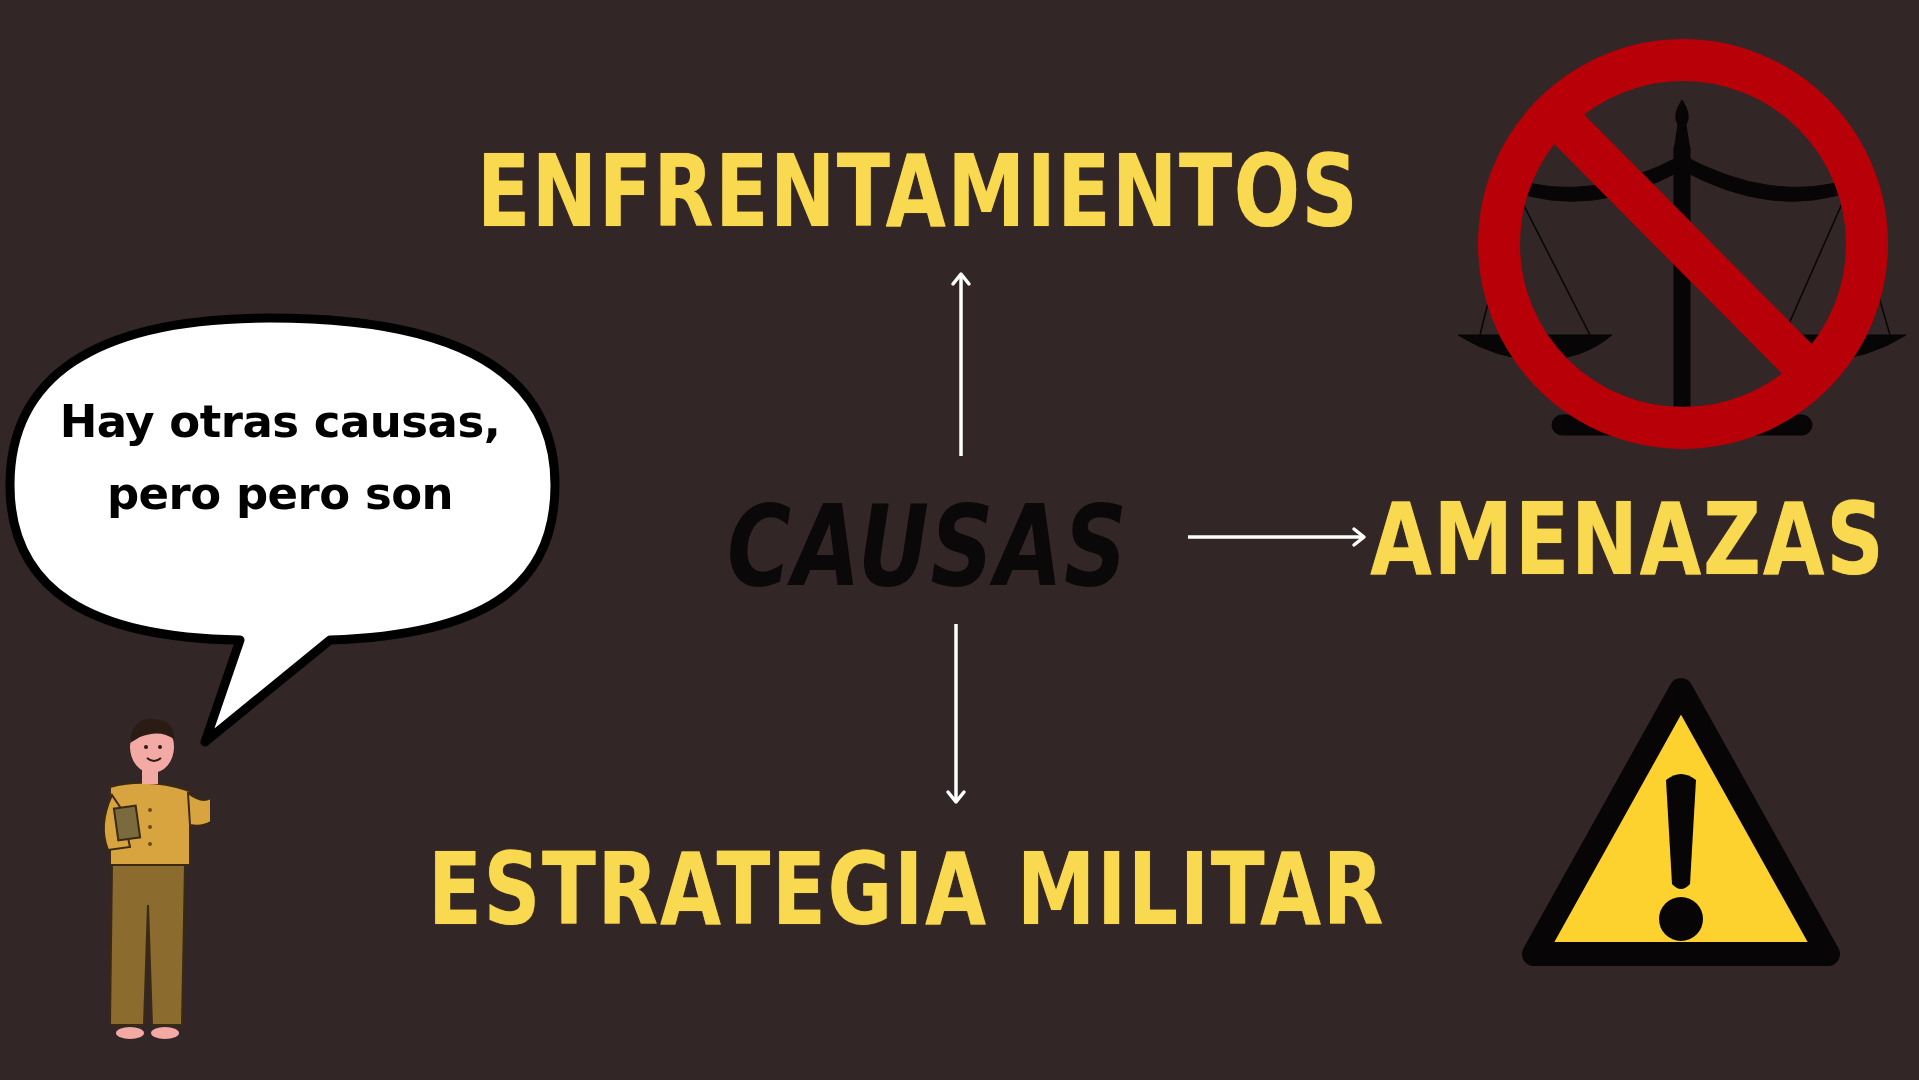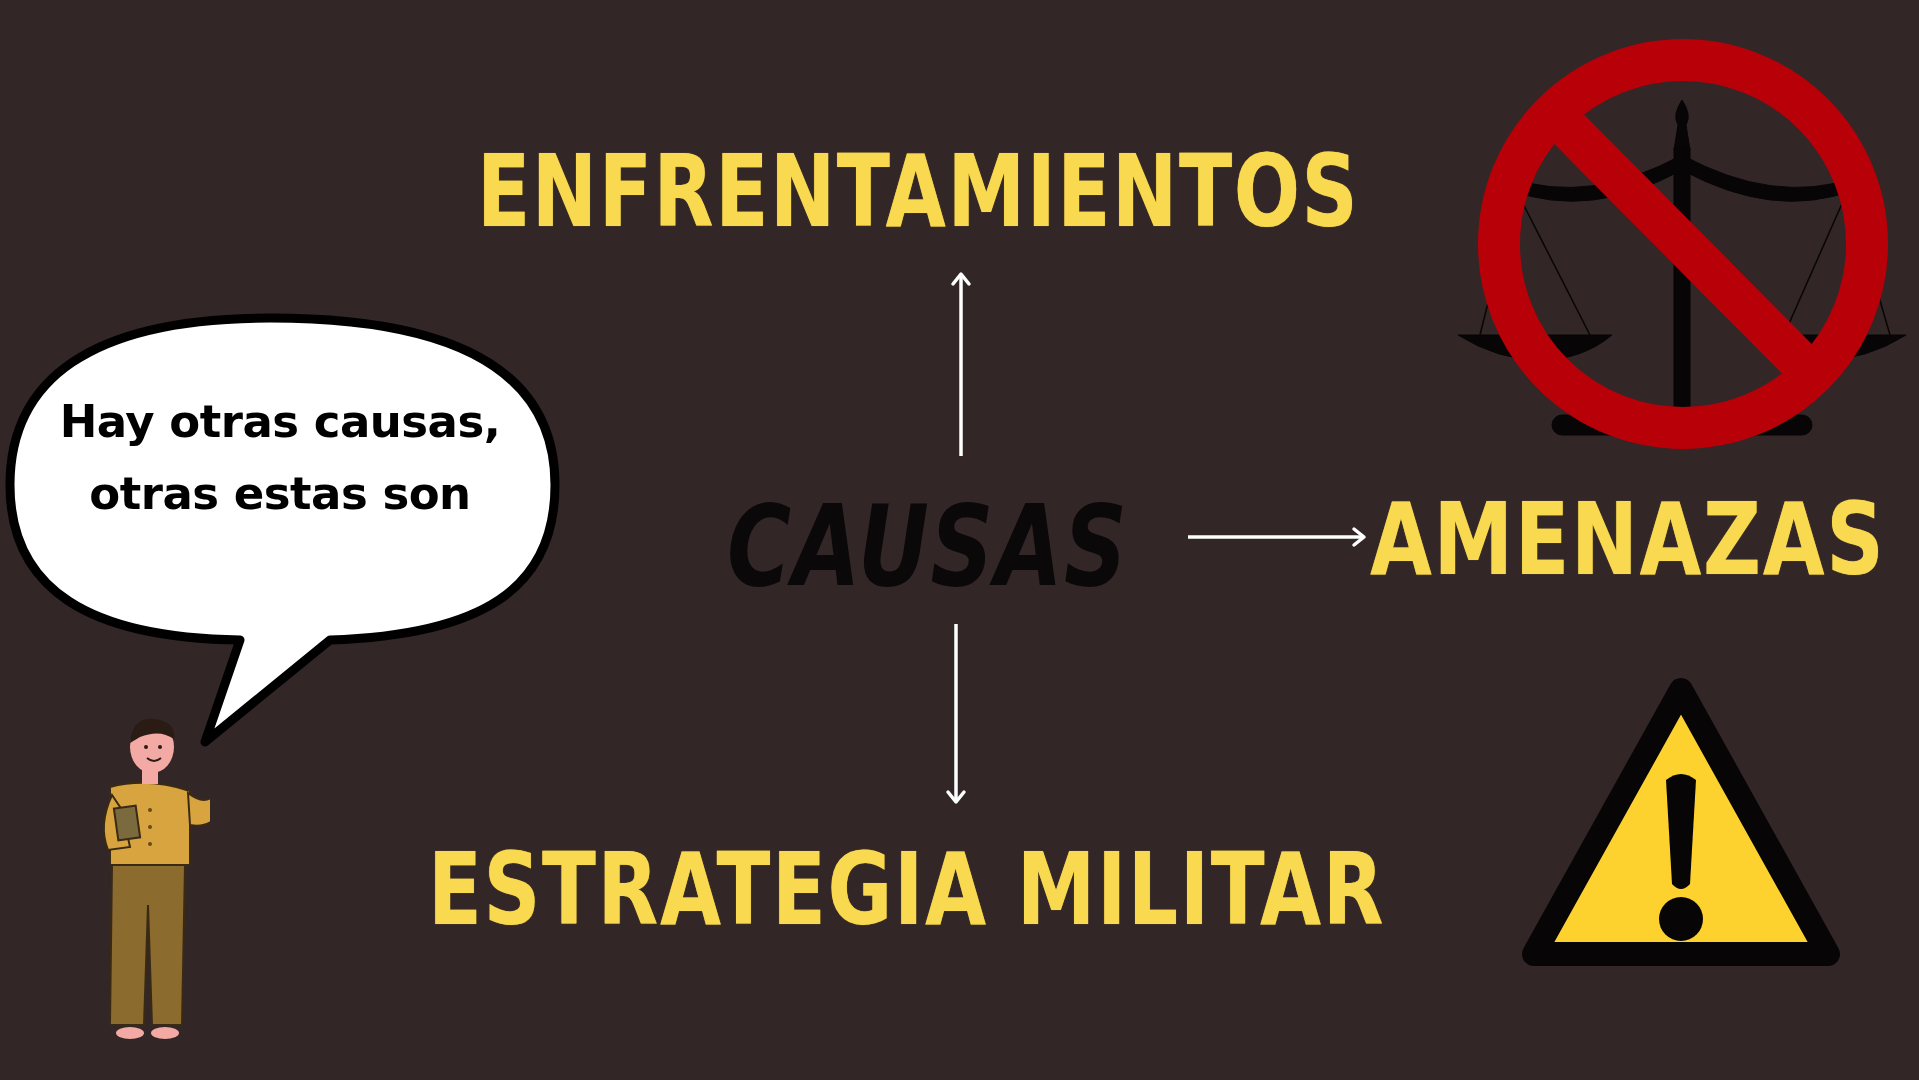--- a/index.html
+++ b/index.html
@@ -69,21 +69,21 @@
     <path d="M 270 8
              C 470 8, 555 70, 555 175
              C 555 280, 480 325, 330 330
              L 205 432
              L 240 330
              C 90 328, 10 280, 10 175
              C 10 70, 90 8, 270 8 Z" fill="#ffffff" stroke="#000" stroke-width="9" stroke-linejoin="round"></path>
   </svg>
   <div class="bubble-text">
     <div>Hay otras causas,</div>
-    <div>otras estas son</div>
+    <div>pero pero son</div>
   </div>
 </div>
 
 <svg class="icon" style="left:50px; top:715px;" width="160" height="335" viewBox="0 0 160 335">
 
   <path d="M 62 150 L 135 150 L 132 310 L 102 310 L 98 190 L 94 310 L 60 310 Z" fill="#8c6b2f" stroke="#3a2a14" stroke-width="2"></path>
 
   <ellipse cx="80" cy="318" rx="14" ry="6" fill="#f3a9a4"></ellipse>
   <ellipse cx="115" cy="318" rx="14" ry="6" fill="#f3a9a4"></ellipse>
 

